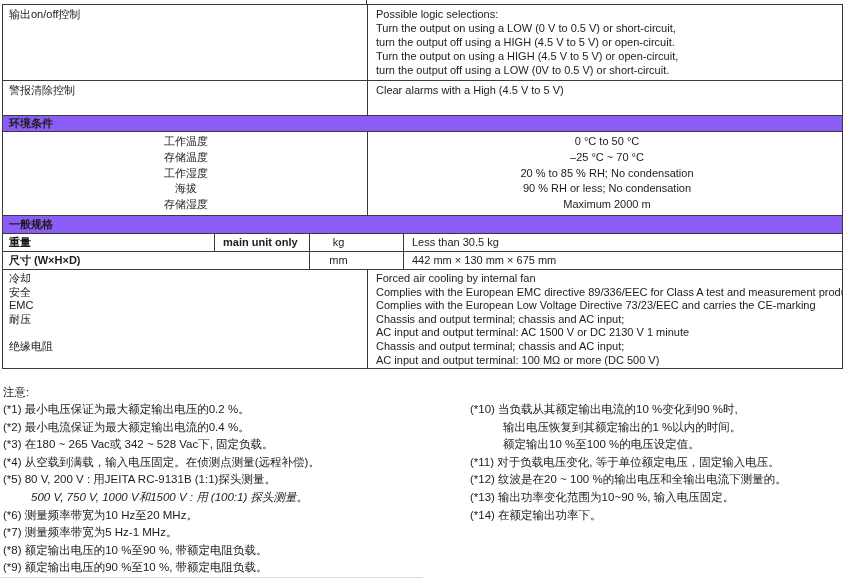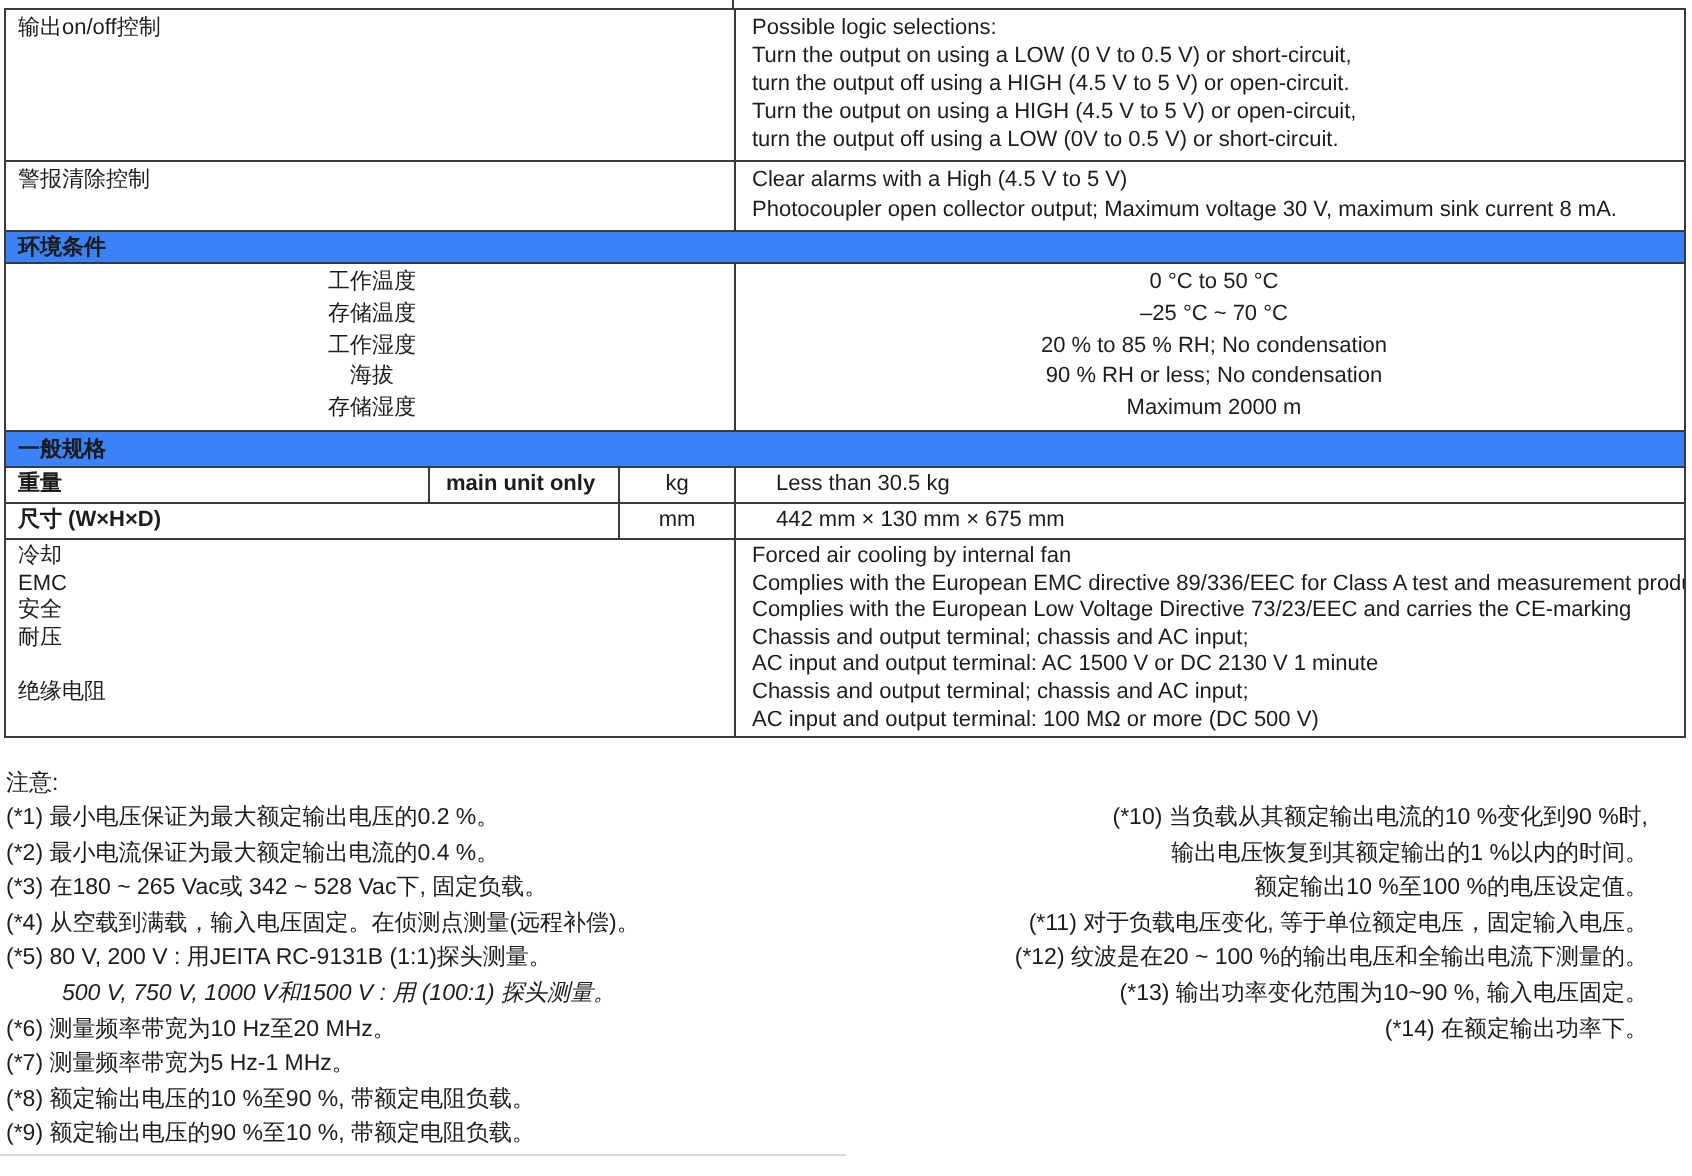--- a/index.html
+++ b/index.html
@@ -22,42 +22,42 @@
 
   .r-onoff{height:76px}
   .r-onoff .line{height:14px;line-height:14px;}
   .r-alarm{height:35px}
   .r-alarm .line{height:14.5px;line-height:14.5px;}
   .r-env{height:84px}
   .r-env .line{height:15.8px;line-height:15.8px;text-align:center;}
   .r-general{height:99px}
   .r-general .line{height:13.6px;line-height:13.6px;}
 
-  .section-row{background:#3b82f6;}
+  .section-row{background:#8b5cf6;font-family:Liberation Mono, monospace;}
   .band1{height:16px;}
   .band2{height:18px;}
   .section-title{font-weight:bold;font-size:11px;line-height:16px;padding-left:6px;}
   .band2 .section-title{line-height:18px;}
 
   .r-unit{height:18px;font-size:11px;}
   .r-unit .cell{padding-top:1px;line-height:15px;}
   .c-label{font-weight:bold;padding-left:6px;}
   .r-weight .c-label{flex:0 0 211px;}
   .c-sub{flex:0 0 95px;border-left:1px solid #3a3a3a;font-weight:bold;padding-left:8px;}
   .r-dim .c-label{flex:0 0 306px;}
   .c-unit{flex:0 0 58px;border-left:1px solid #3a3a3a;text-align:center;}
-  .c-val{flex:1 1 auto;border-left:1px solid #3a3a3a;padding-left:20px;}
+  .c-val{flex:1 1 auto;border-left:1px solid #3a3a3a;padding-left:8px;margin-left:36px;}
 
   .top-stub{position:absolute;left:366px;top:0;width:1px;height:4px;background:#3a3a3a;}
   .bottom-rule{position:absolute;left:0;top:577px;width:423px;height:1px;background:#d9d9d9;}
 
   
   .notes-title{position:absolute;left:3px;top:384px;font-size:11.5px;line-height:16px;}
   .notes-left{position:absolute;left:3px;top:401px;width:445px;}
-  .notes-right{position:absolute;left:450px;top:401px;width:374px;text-align:right;}
+  .notes-right{position:absolute;left:470px;top:401px;width:374px;}
   .note-line{font-size:11.5px;height:17.6px;line-height:17.6px;white-space:nowrap;}
   .cont-l{padding-left:28px;font-style:italic;}
   .cont-r{padding-left:33px;}
 </style>
 </head>
 <body>
 
 <div class="top-stub"></div>
 
 <div class="spec-table">
@@ -74,21 +74,20 @@
       <div class="line">turn the output off using a LOW (0V to 0.5 V) or short-circuit.</div>
     </div>
   </div>
 
   <div class="row r-alarm">
     <div class="cell label-cell">
       <div class="line">警报清除控制</div>
     </div>
     <div class="cell value-cell">
       <div class="line">Clear alarms with a High (4.5 V to 5 V)</div>
-      <div class="line">Photocoupler open collector output; Maximum voltage 30 V, maximum sink current 8 mA.</div>
     </div>
   </div>
 
   <div class="row section-row band1">
     <div class="section-title">环境条件</div>
   </div>
 
   <div class="row r-env">
     <div class="cell label-cell">
       <div class="line">工作温度</div>
@@ -119,22 +118,22 @@
 
   <div class="row r-unit r-dim">
     <div class="cell c-label">尺寸 (W×H×D)</div>
     <div class="cell c-unit">mm</div>
     <div class="cell c-val">442 mm × 130 mm × 675 mm</div>
   </div>
 
   <div class="row r-general">
     <div class="cell label-cell">
       <div class="line">冷却</div>
+      <div class="line">安全</div>
       <div class="line">EMC</div>
-      <div class="line">安全</div>
       <div class="line">耐压</div>
       <div class="line"></div>
       <div class="line">绝缘电阻</div>
       <div class="line"></div>
     </div>
     <div class="cell value-cell">
       <div class="line">Forced air cooling by internal fan</div>
       <div class="line">Complies with the European EMC directive 89/336/EEC for Class A test and measurement products</div>
       <div class="line">Complies with the European Low Voltage Directive 73/23/EEC and carries the CE-marking</div>
       <div class="line">Chassis and output terminal; chassis and AC input;</div>

